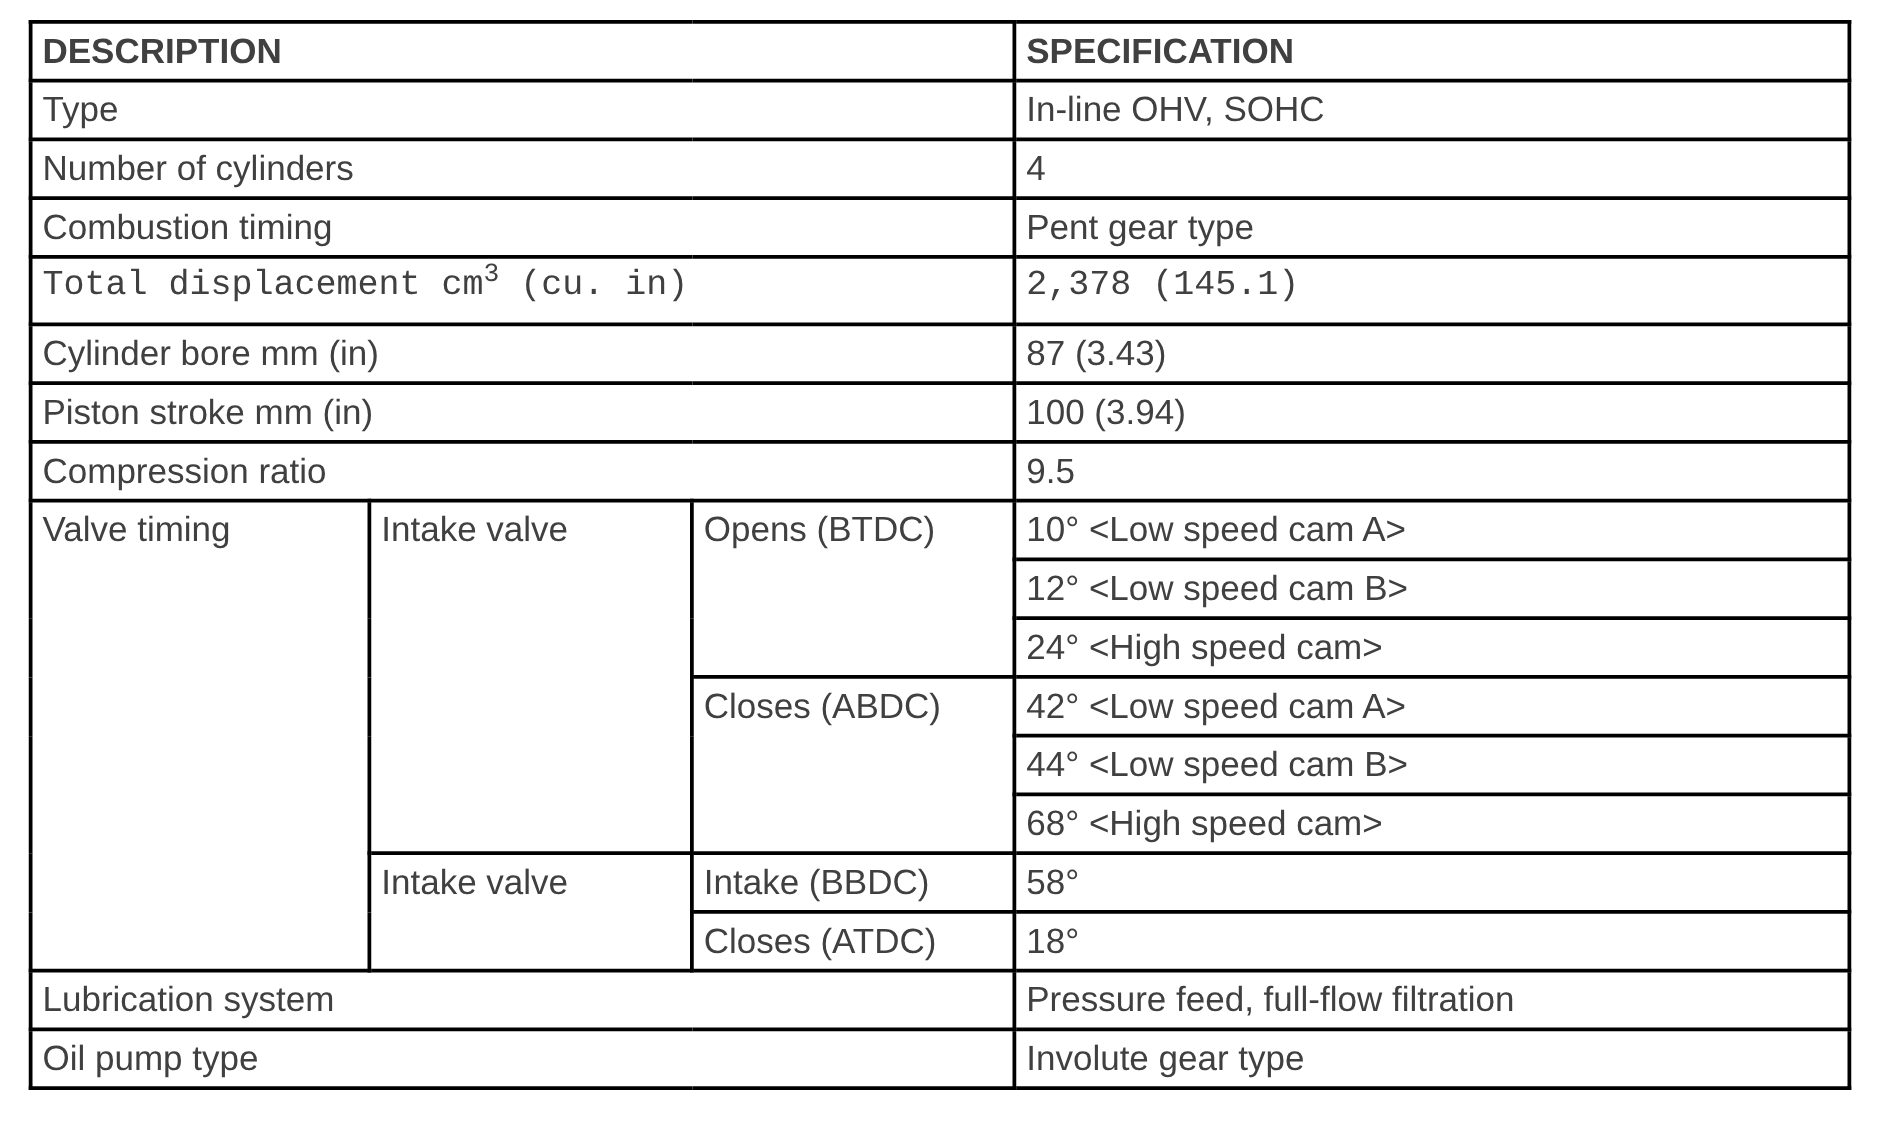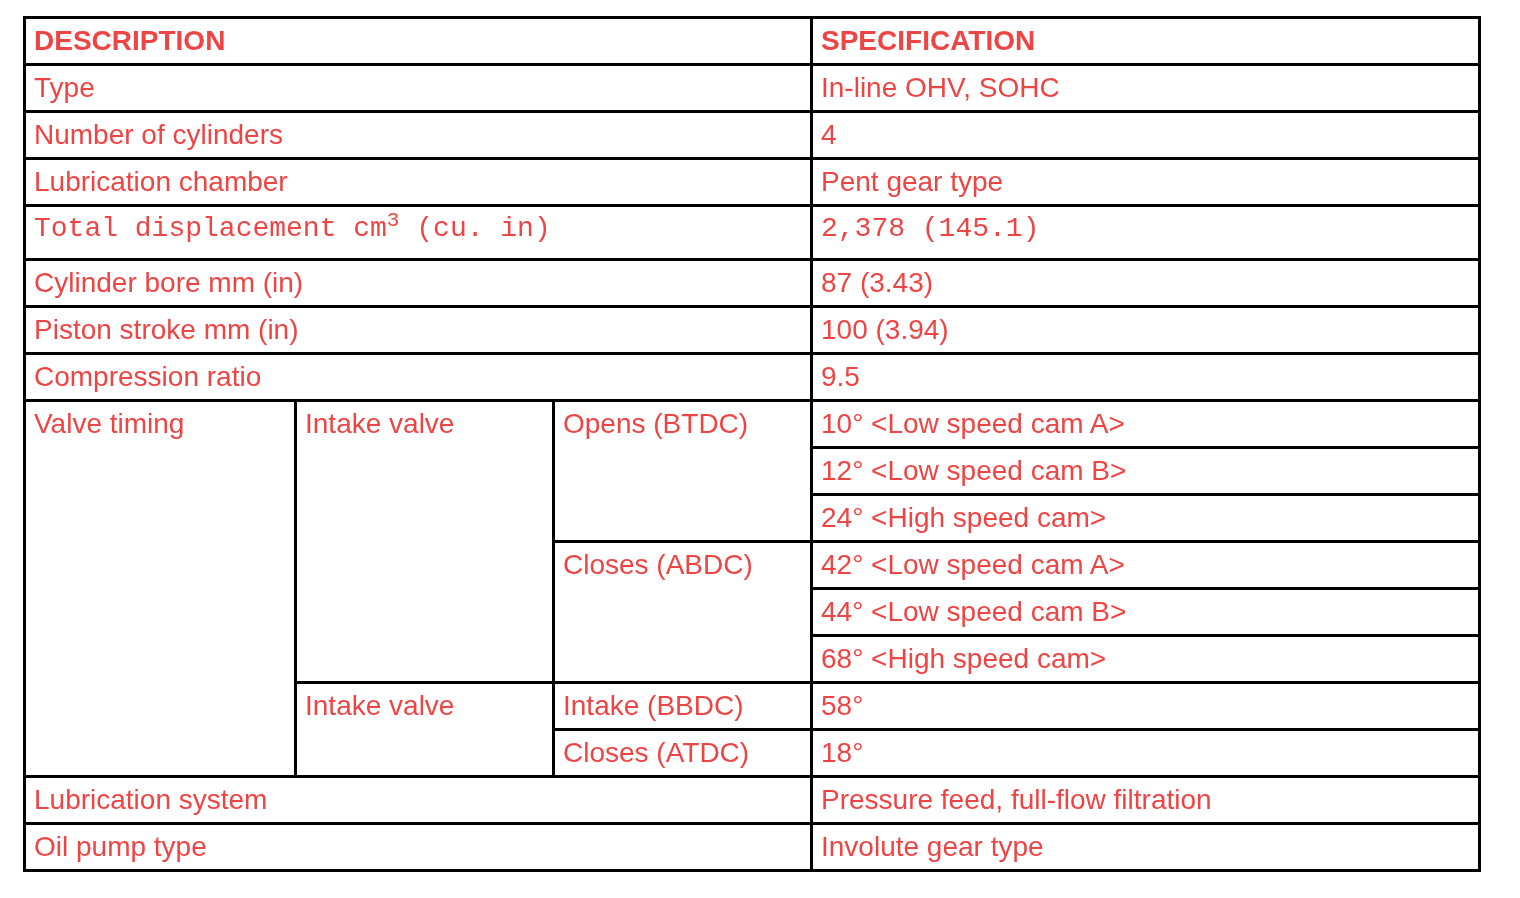--- a/index.html
+++ b/index.html
@@ -5,21 +5,21 @@
   html, body {
     margin: 0;
     padding: 0;
     background: #ffffff;
   }
   .page {
     position: relative;
     width: 1520px;
     height: 898px;
     background: #ffffff;
-    color: #ef4444;
+    color: #404040;
     font-family: "Liberation Sans", sans-serif;
   }
   table.spec {
     position: absolute;
     left: 23px;
     top: 16px;
     width: 1455px;
     border-collapse: collapse;
     table-layout: fixed;
   }
@@ -67,21 +67,21 @@
 
     <tr>
       <td colspan="3">Type</td>
       <td>In-line OHV, SOHC</td>
     </tr>
     <tr>
       <td colspan="3">Number of cylinders</td>
       <td>4</td>
     </tr>
     <tr>
-      <td colspan="3">Lubrication chamber</td>
+      <td colspan="3">Combustion timing</td>
       <td>Pent gear type</td>
     </tr>
     <tr class="tall">
       <td colspan="3"><span>Total displacement cm</span><sup class="disp-sup">3</sup><span> (cu. in)</span></td>
       <td>2,378 (145.1)</td>
     </tr>
     <tr>
       <td colspan="3">Cylinder bore mm (in)</td>
       <td>87 (3.43)</td>
     </tr>

